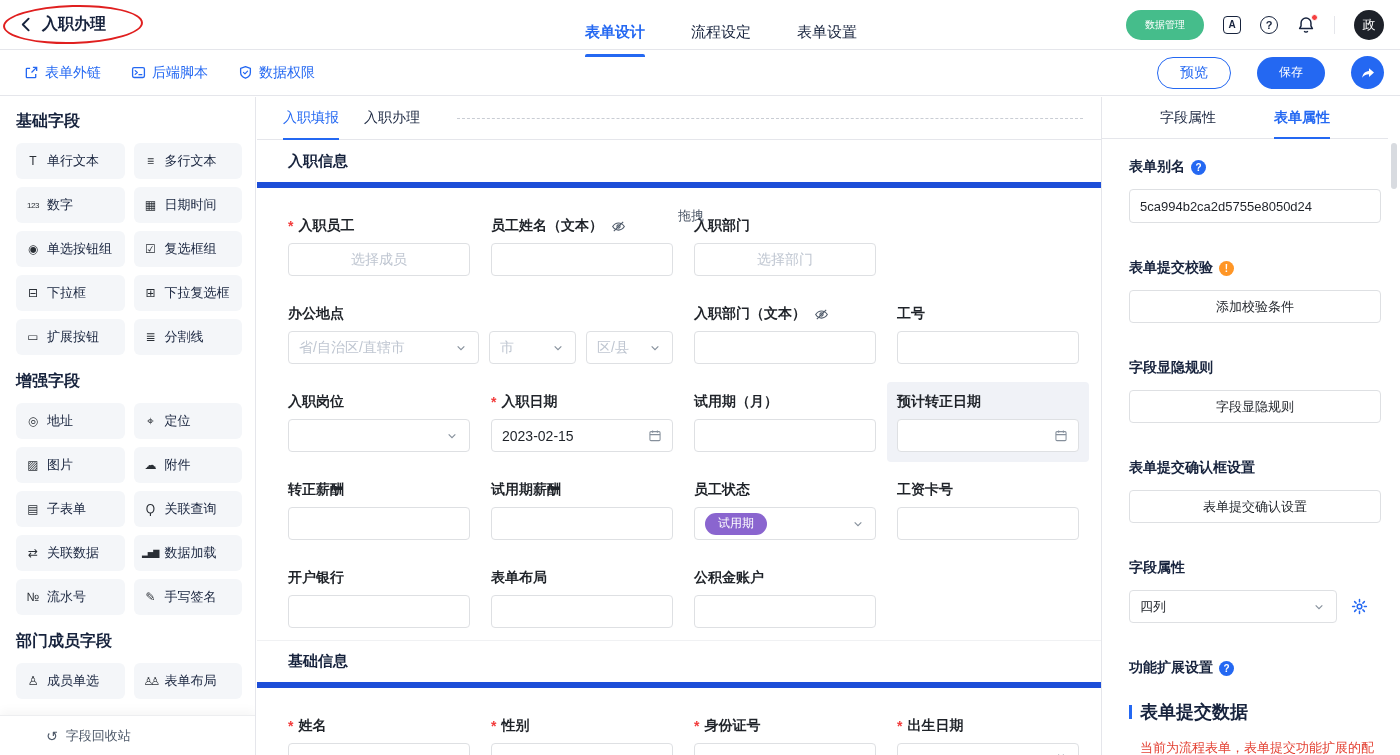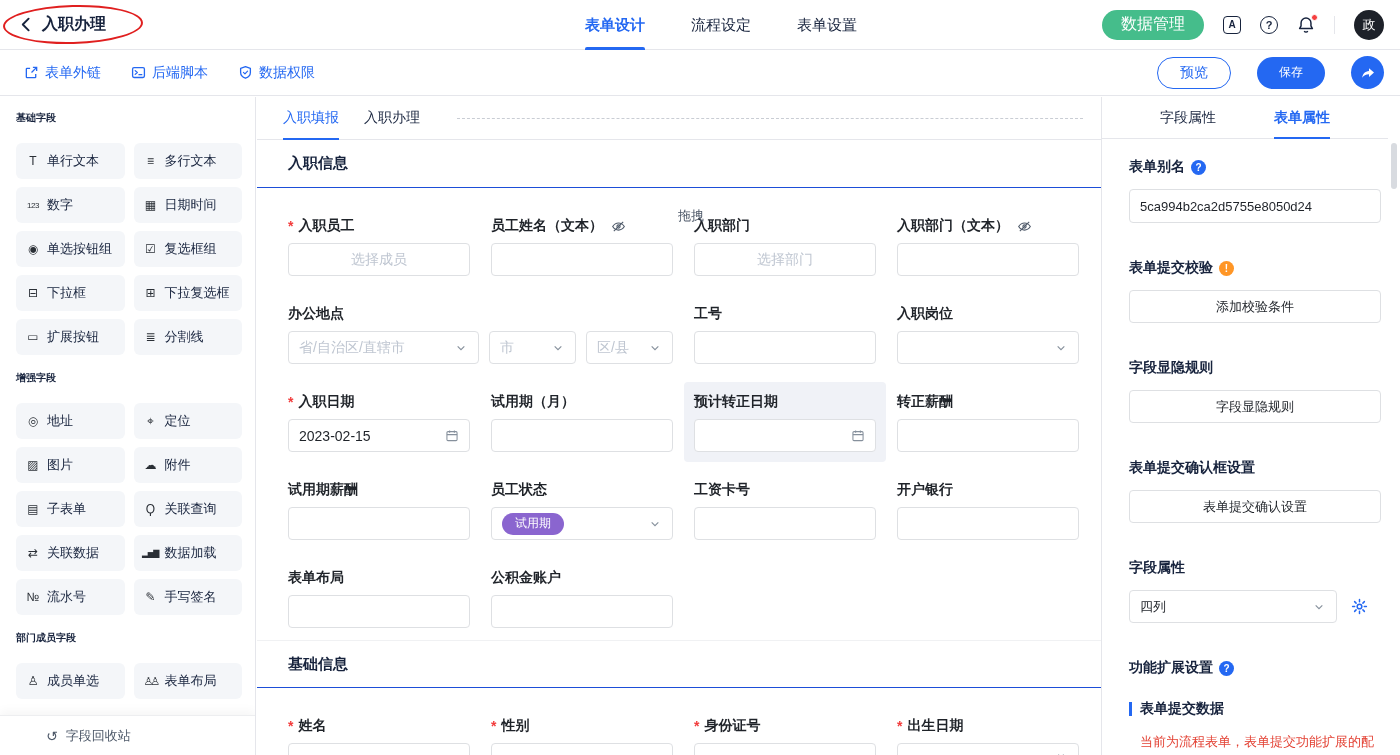--- a/index.html
+++ b/index.html
@@ -15,28 +15,28 @@
   }
 
   
   .header { position:absolute; top:0; left:0; right:0; height:50px; background:#fff;
             border-bottom:1px solid var(--line); display:flex; align-items:center; z-index:20; }
   .back-group { display:flex; align-items:center; gap:7px; padding-left:18px; cursor:pointer; }
   .back-chevron { display:flex; color:#17233D; }
   .doc-title { font-size:16px; font-weight:700; color:#17233D; }
   .annotation-ellipse { position:absolute; left:3px; top:5px; width:140px; height:39px;
             border:2.5px solid; border-radius:50%; transform:rotate(-1.5deg); pointer-events:none; z-index:30; }
-  .nav-tabs { position:absolute; left:51.5%; transform:translateX(-50%); top:0; height:50px;
+  .nav-tabs { position:absolute; left:51.5%; transform:translateX(-50%); top:7px; height:50px;
             display:flex; gap:46px; align-items:stretch; }
   .nav-tab { font-size:15px; color:#17233D; position:relative; display:flex; align-items:center; cursor:pointer; }
   .nav-tab.active { color:var(--blue); font-weight:700; }
   .nav-tab.active::after { content:""; position:absolute; bottom:0; left:0; right:0; height:3px;
             background:var(--blue); border-radius:2px 2px 0 0; }
   .header-right { margin-left:auto; display:flex; align-items:center; gap:19px; padding-right:16px; }
-  .btn-green { height:30px; padding:0 19px; border-radius:15px; color:#fff; font-size:16px;
+  .btn-green { height:30px; padding:0 19px; border-radius:15px; color:#fff; font-size:10px;
             border:none; display:flex; align-items:center; cursor:pointer; }
   .hicon { display:flex; align-items:center; justify-content:center; color:#17233D; cursor:pointer; }
   .lang-box { width:18px; height:18px; border:1.6px solid #17233D; border-radius:4px; font-size:10px;
             font-weight:700; display:flex; align-items:center; justify-content:center; }
   .q-circle { width:18px; height:18px; border:1.6px solid #17233D; border-radius:50%; font-size:11px;
             font-weight:700; display:flex; align-items:center; justify-content:center; }
   .bell { position:relative; }
   .bell-dot { position:absolute; top:-2px; right:-3px; width:7px; height:7px; border-radius:50%;
             border:1.5px solid #fff; }
   .v-divider { width:1px; height:18px; background:var(--line); }
@@ -52,21 +52,21 @@
   .btn-preview { height:32px; padding:0 22px; border:1px solid var(--blue); color:var(--blue);
             background:#fff; border-radius:16px; font-size:14px; cursor:pointer; }
   .btn-save { height:32px; padding:0 22px; background:var(--blue); color:#fff; border:none;
             border-radius:16px; font-size:12px; cursor:pointer; }
   .btn-share { width:33px; height:33px; border-radius:50%; background:var(--blue); border:none;
             display:flex; align-items:center; justify-content:center; cursor:pointer; }
 
   
   .sidebar { position:absolute; top:97px; left:0; bottom:0; width:256px; background:#fff;
             border-right:1px solid var(--line); padding:14px 13px 0 16px; overflow:hidden; }
-  .sb-title { font-size:10px; font-weight:700; color:#17233D; height:20px; margin-bottom:12px; }
+  .sb-title { font-size:16px; font-weight:700; color:#17233D; height:20px; margin-bottom:12px; }
   .sb-title.gap { margin-top:16px; }
   .sb-grid { display:grid; grid-template-columns:1fr 1fr; gap:8px 9px; }
   .fitem { height:36px; background:#F4F6F9; border-radius:6px; display:flex; align-items:center;
             padding-left:9px; gap:6px; font-size:13px; color:#17233D; cursor:grab;
             white-space:nowrap; overflow:hidden; }
   .fglyph { width:16px; flex:none; display:flex; justify-content:center; font-size:12px; color:#2A2F36; }
   .fglyph.mini { font-size:8px; letter-spacing:-0.5px; }
   .fglyph.tight { letter-spacing:-3px; font-size:11px; }
   .recycle { position:absolute; left:0; right:0; bottom:0; height:40px; background:#fff;
             border-top:1px solid #EDEEF0; box-shadow:0 -4px 10px rgba(0,0,0,0.04);
@@ -79,21 +79,21 @@
             border-bottom:1px solid var(--line); }
   .ctab { font-size:14px; color:#17233D; margin-right:25px; display:flex; align-items:center;
             position:relative; cursor:pointer; }
   .ctab.active { color:var(--blue); }
   .ctab.active::after { content:""; position:absolute; bottom:-1px; left:0; right:0; height:2px; background:var(--blue); }
   .ctab-dash { flex:1; align-self:center; border-top:1px dashed #C9CDD4; margin:0 18px 0 12px; }
   .drag-hint { position:absolute; left:421px; top:110px; font-size:13px; color:#4E5969; z-index:6; }
 
   .csection { padding:0 31px; }
   .cs-header { height:48px; display:flex; align-items:center; font-size:15px; font-weight:700;
-            color:#17233D; border-bottom:1px solid #1d4ed8; margin:0 -31px; padding:0 31px; }
+            color:#17233D; border-bottom:6px solid #1d4ed8; margin:0 -31px; padding:0 31px; }
   .sec2 .cs-header { border-top:1px solid #F0F1F3; }
   .cgrid { display:grid; grid-template-columns:repeat(4,182px); column-gap:21px; row-gap:28px;
             padding:28px 0 12px; }
   .cell { position:relative; cursor:pointer; }
   .cell.span2 { grid-column:span 2; }
   .cell.selected::before { content:""; position:absolute; inset:-10px -10px -10px -10px;
             background:#F0F2F7; border-radius:4px; z-index:0; }
   .cell > * { position:relative; z-index:1; }
   .clabel { height:20px; margin-bottom:7px; display:flex; align-items:center; gap:5px;
             font-size:14px; font-weight:600; color:#1F2329; }
@@ -129,21 +129,21 @@
             font-size:10px; font-weight:700; display:flex; align-items:center; justify-content:center; }
   .pinput { margin-top:12px; width:252px; height:34px; border:1px solid var(--border); border-radius:4px;
             display:flex; align-items:center; padding:0 10px; font-size:13px; color:#1F2329; background:#fff; }
   .pbtn { margin-top:12px; width:252px; height:33px; border:1px solid var(--border); border-radius:4px;
             background:#fff; font-size:13px; color:#1F2329; display:flex; align-items:center;
             justify-content:center; cursor:pointer; }
   .layout-row { margin-top:12px; display:flex; align-items:center; gap:14px; }
   .pselect { width:208px; height:33px; border:1px solid var(--border); border-radius:4px;
             display:flex; align-items:center; padding:0 10px; font-size:13px; color:#1F2329; cursor:pointer; }
   .gear { display:flex; color:var(--blue); cursor:pointer; }
-  .psub { margin-top:22px; display:flex; align-items:center; gap:8px; font-size:14px; font-weight:700; color:#17233D; }
+  .psub { margin-top:22px; display:flex; align-items:center; gap:8px; font-size:18px; font-weight:700; color:#17233D; }
   .psub::before { content:""; width:3px; height:14px; background:var(--blue); flex:none; }
   .pwarn { margin-top:13px; width:250px; padding-left:11px; font-size:13px; line-height:22px; }
 
   
   .page-scrollbar { position:absolute; right:0; top:97px; bottom:0; width:12px; }
   .page-scrollbar .thumb { position:absolute; right:3px; top:46px; width:6px; height:46px;
             background:#D8DBE0; border-radius:3px; cursor:pointer; }
 </style>
 </head>
 <body>
@@ -364,34 +364,20 @@
           <div class="ctrl"></div>
         </div>
 
         <div class="cell">
           <div class="clabel">
               <span>入职部门</span>
             </div>
           <div class="ctrl center">
               <span class="ph">选择部门</span>
             </div>
-        </div>
-
-        <div class="cell">
-          <div class="clabel">
-              <span>入职部门（文本）</span>
-            <span class="eye">
-                <svg viewBox="0 0 16 16" width="15" height="15">
-                  <path d="M1.8 8s2.4-3.8 6.2-3.8S14.2 8 14.2 8 11.8 11.8 8 11.8 1.8 8 1.8 8z" fill="none" stroke="currentColor" stroke-width="1.2"></path>
-                  <circle cx="8" cy="8" r="1.7" fill="none" stroke="currentColor" stroke-width="1.2"></circle>
-                  <path d="M3 13 13 3" stroke="currentColor" stroke-width="1.2"></path>
-                </svg>
-              </span>
-          </div>
-          <div class="ctrl"></div>
         </div>
 
         <div class="cell span2">
           <div class="clabel">
               <span>办公地点</span>
             </div>
           <div class="selects">
             <div class="ctrl w-prov">
                 <span class="ph">省/自治区/直辖市</span>
                 <span class="chev">
@@ -414,20 +400,34 @@
                   <svg viewBox="0 0 16 16" width="14" height="14">
                     <path d="M4.2 6.2 8 10l3.8-3.8" fill="none" stroke="currentColor" stroke-width="1.3"></path>
                   </svg>
                 </span>
               </div>
           </div>
         </div>
 
         <div class="cell">
           <div class="clabel">
+              <span>入职部门（文本）</span>
+            <span class="eye">
+                <svg viewBox="0 0 16 16" width="15" height="15">
+                  <path d="M1.8 8s2.4-3.8 6.2-3.8S14.2 8 14.2 8 11.8 11.8 8 11.8 1.8 8 1.8 8z" fill="none" stroke="currentColor" stroke-width="1.2"></path>
+                  <circle cx="8" cy="8" r="1.7" fill="none" stroke="currentColor" stroke-width="1.2"></circle>
+                  <path d="M3 13 13 3" stroke="currentColor" stroke-width="1.2"></path>
+                </svg>
+              </span>
+          </div>
+          <div class="ctrl"></div>
+        </div>
+
+        <div class="cell">
+          <div class="clabel">
               <span>工号</span>
             </div>
           <div class="ctrl"></div>
         </div>
 
         <div class="cell">
           <div class="clabel">
               <span>入职岗位</span>
             </div>
           <div class="ctrl">

